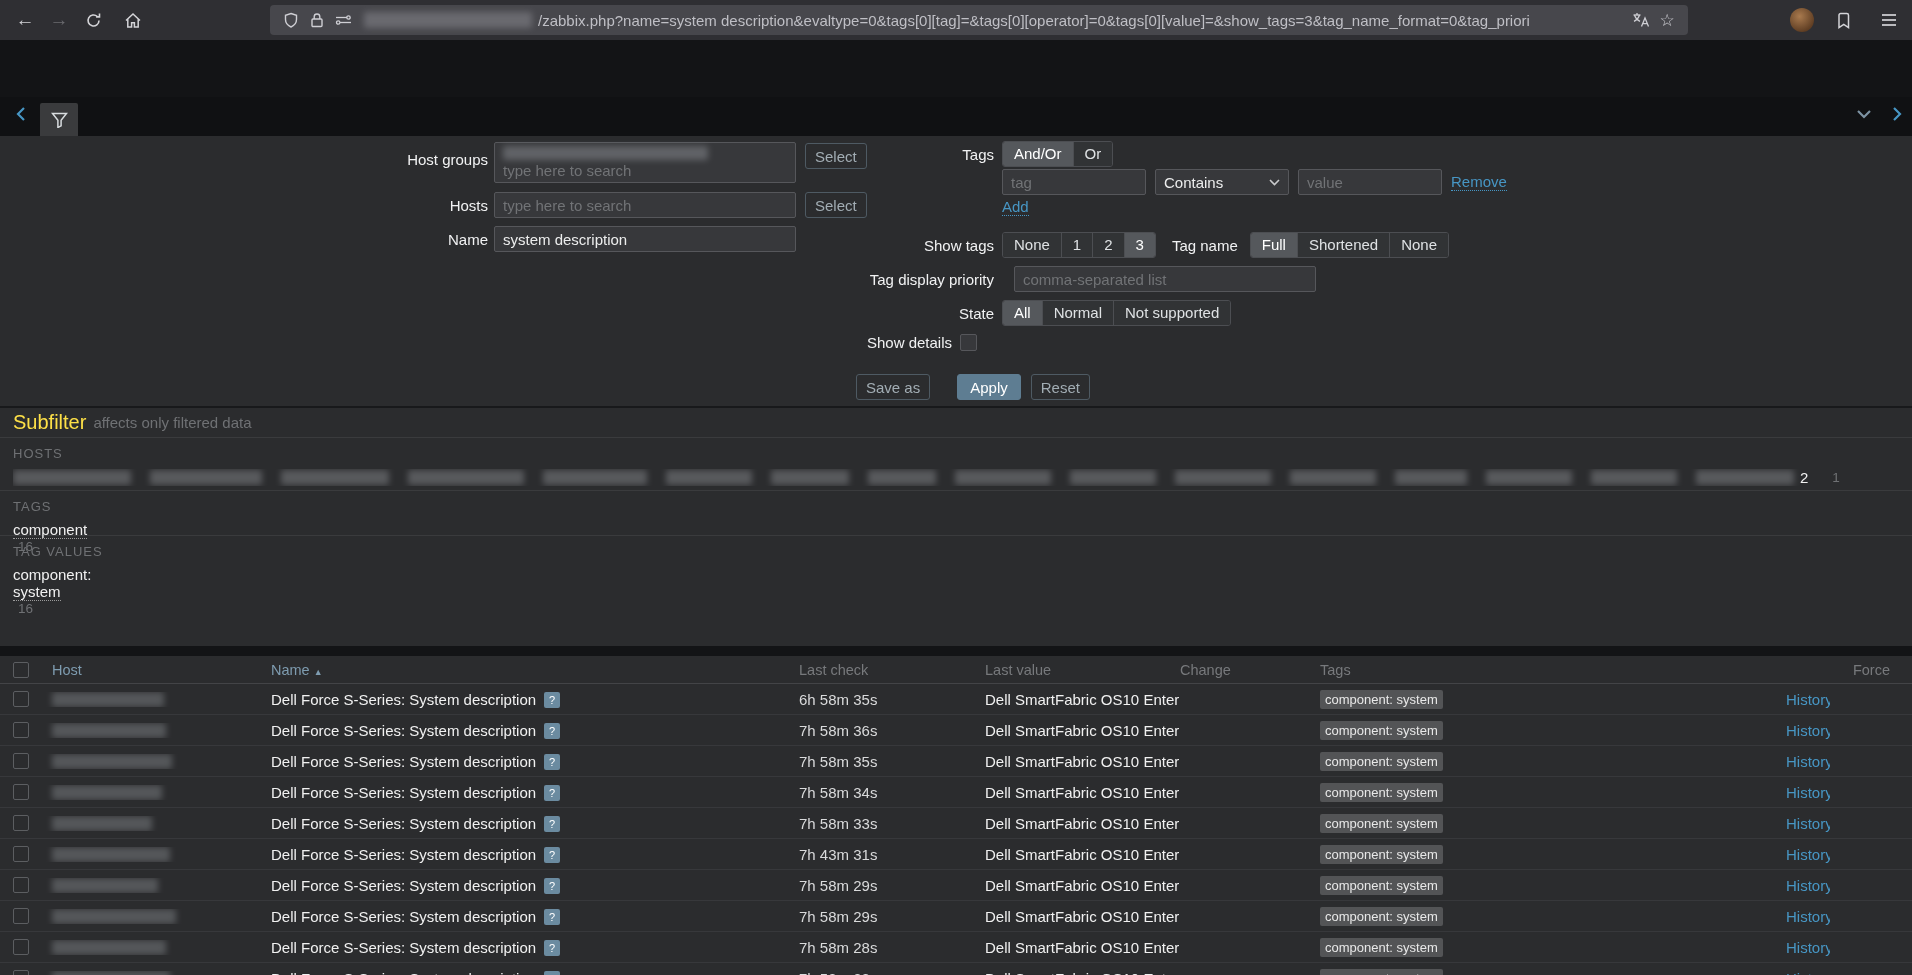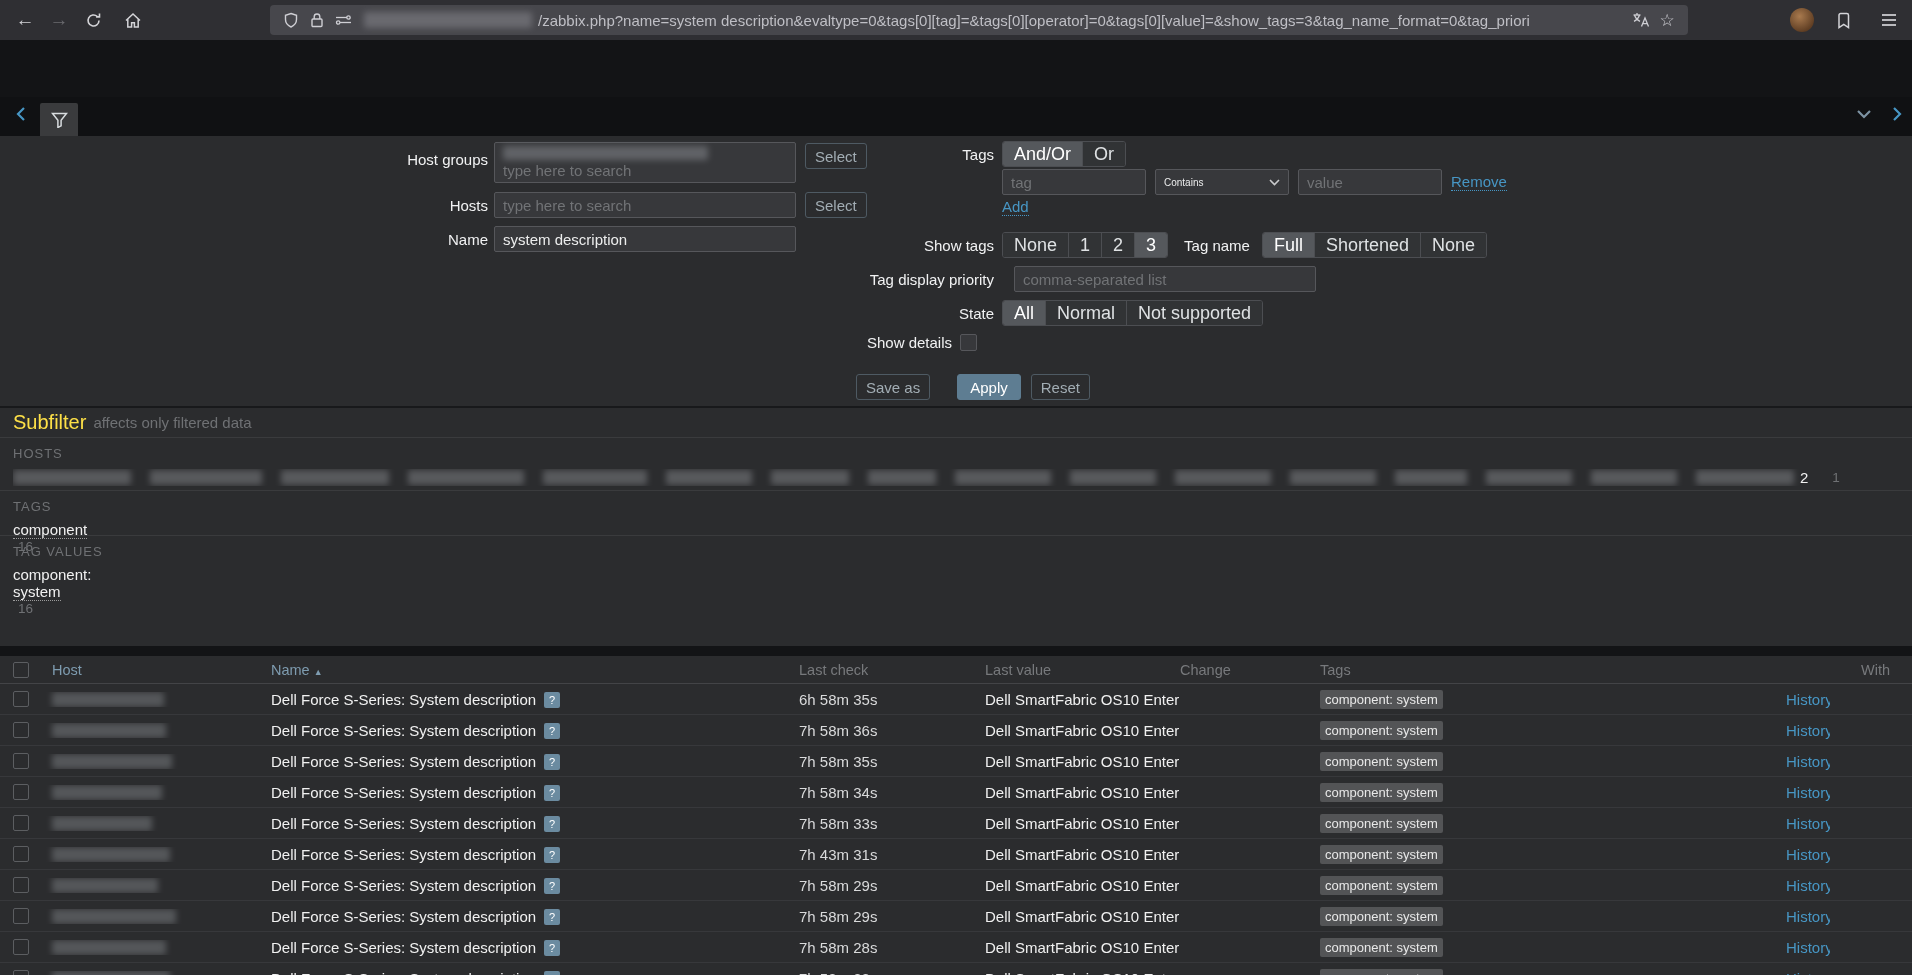--- a/index.html
+++ b/index.html
@@ -58,26 +58,26 @@
   .inp::placeholder { color:#717376; opacity:1; }
   .multiselect { width:302px; height:41px; background:#37383b; border:1px solid #56575b;
     border-radius:2px; padding:3px 8px; display:flex; flex-direction:column; justify-content:space-between; }
   .ms-blur { width:205px; height:14px; background:#8a8d92; opacity:.5; filter:blur(3px); border-radius:2px; }
   .ms-input { border:none; background:transparent; height:18px; padding:0; }
   .btn-outline { background:transparent; border:1px solid #4e5a63; color:#a2adb4; height:26px;
     padding:0 9px; border-radius:3px; font-size:15px; font-family:"Liberation Sans",sans-serif; }
   .btn-primary { background:#5e7d92; border:1px solid #5e7d92; color:#fff; height:26px;
     padding:0 12px; border-radius:3px; font-size:15px; font-family:"Liberation Sans",sans-serif; }
   .seg { display:inline-flex; border:1px solid #4c4e52; border-radius:3px; overflow:hidden; height:26px; }
-  .seg-btn { padding:0 11px; line-height:24px; font-size:18px; color:#dfe2e4;
+  .seg-btn { padding:0 11px; line-height:24px; font-size:15px; color:#dfe2e4;
     background:#313335; border-left:1px solid #4c4e52; white-space:nowrap; }
   .seg-btn:first-child { border-left:none; }
   .seg-btn.selected { background:#55585c; color:#fff; }
   .sel { width:134px; height:26px; background:#37383b; border:1px solid #56575b; border-radius:2px;
-    color:#eceded; font-size:10px; display:flex; align-items:center; padding:0 8px; justify-content:space-between; }
+    color:#eceded; font-size:15px; display:flex; align-items:center; padding:0 8px; justify-content:space-between; }
   .lnk { color:#4796c4; font-size:15px; text-decoration:none; border-bottom:1px dotted #4796c4; cursor:pointer; }
   .inline-label { color:#f1f2f3; font-size:15px; margin:0 12px 0 16px; }
   .cbx { width:17px; height:17px; background:#37383b; border:1px solid #56575b; border-radius:2px; }
 
   
   .subfilter { position:absolute; top:406px; left:0; width:100%; height:240px;
     background:#2b2c2e; border-top:2px solid #18191b; }
   .sf-head { height:30px; display:flex; align-items:center; padding-left:13px;
     border-bottom:1px solid #3a3b3d; gap:7px; }
   .sf-title { color:#fde047; font-size:20px; }
@@ -366,21 +366,21 @@
       <div class="th pad-check">
           <div class="checkbox"></div>
         </div>
       <div class="th th-link pad-host">Host</div>
       <div class="th th-link"><span>Name</span><span class="sort-arrow">▲</span></div>
       <div class="th">Last check</div>
       <div class="th">Last value</div>
       <div class="th">Change</div>
       <div class="th">Tags</div>
       <div class="th"></div>
-      <div class="th th-info">With</div>
+      <div class="th th-info">Force</div>
     </div>
     <div>
         <div class="grid-cols trow">
           <div class="td pad-check">
             <div class="checkbox"></div>
           </div>
           <div class="td pad-host">
             <div class="blur-block" style="width: 112px;"></div>
           </div>
           <div class="td"><a class="name-link">Dell Force S-Series: System description</a><span class="hint-badge">?</span></div>

